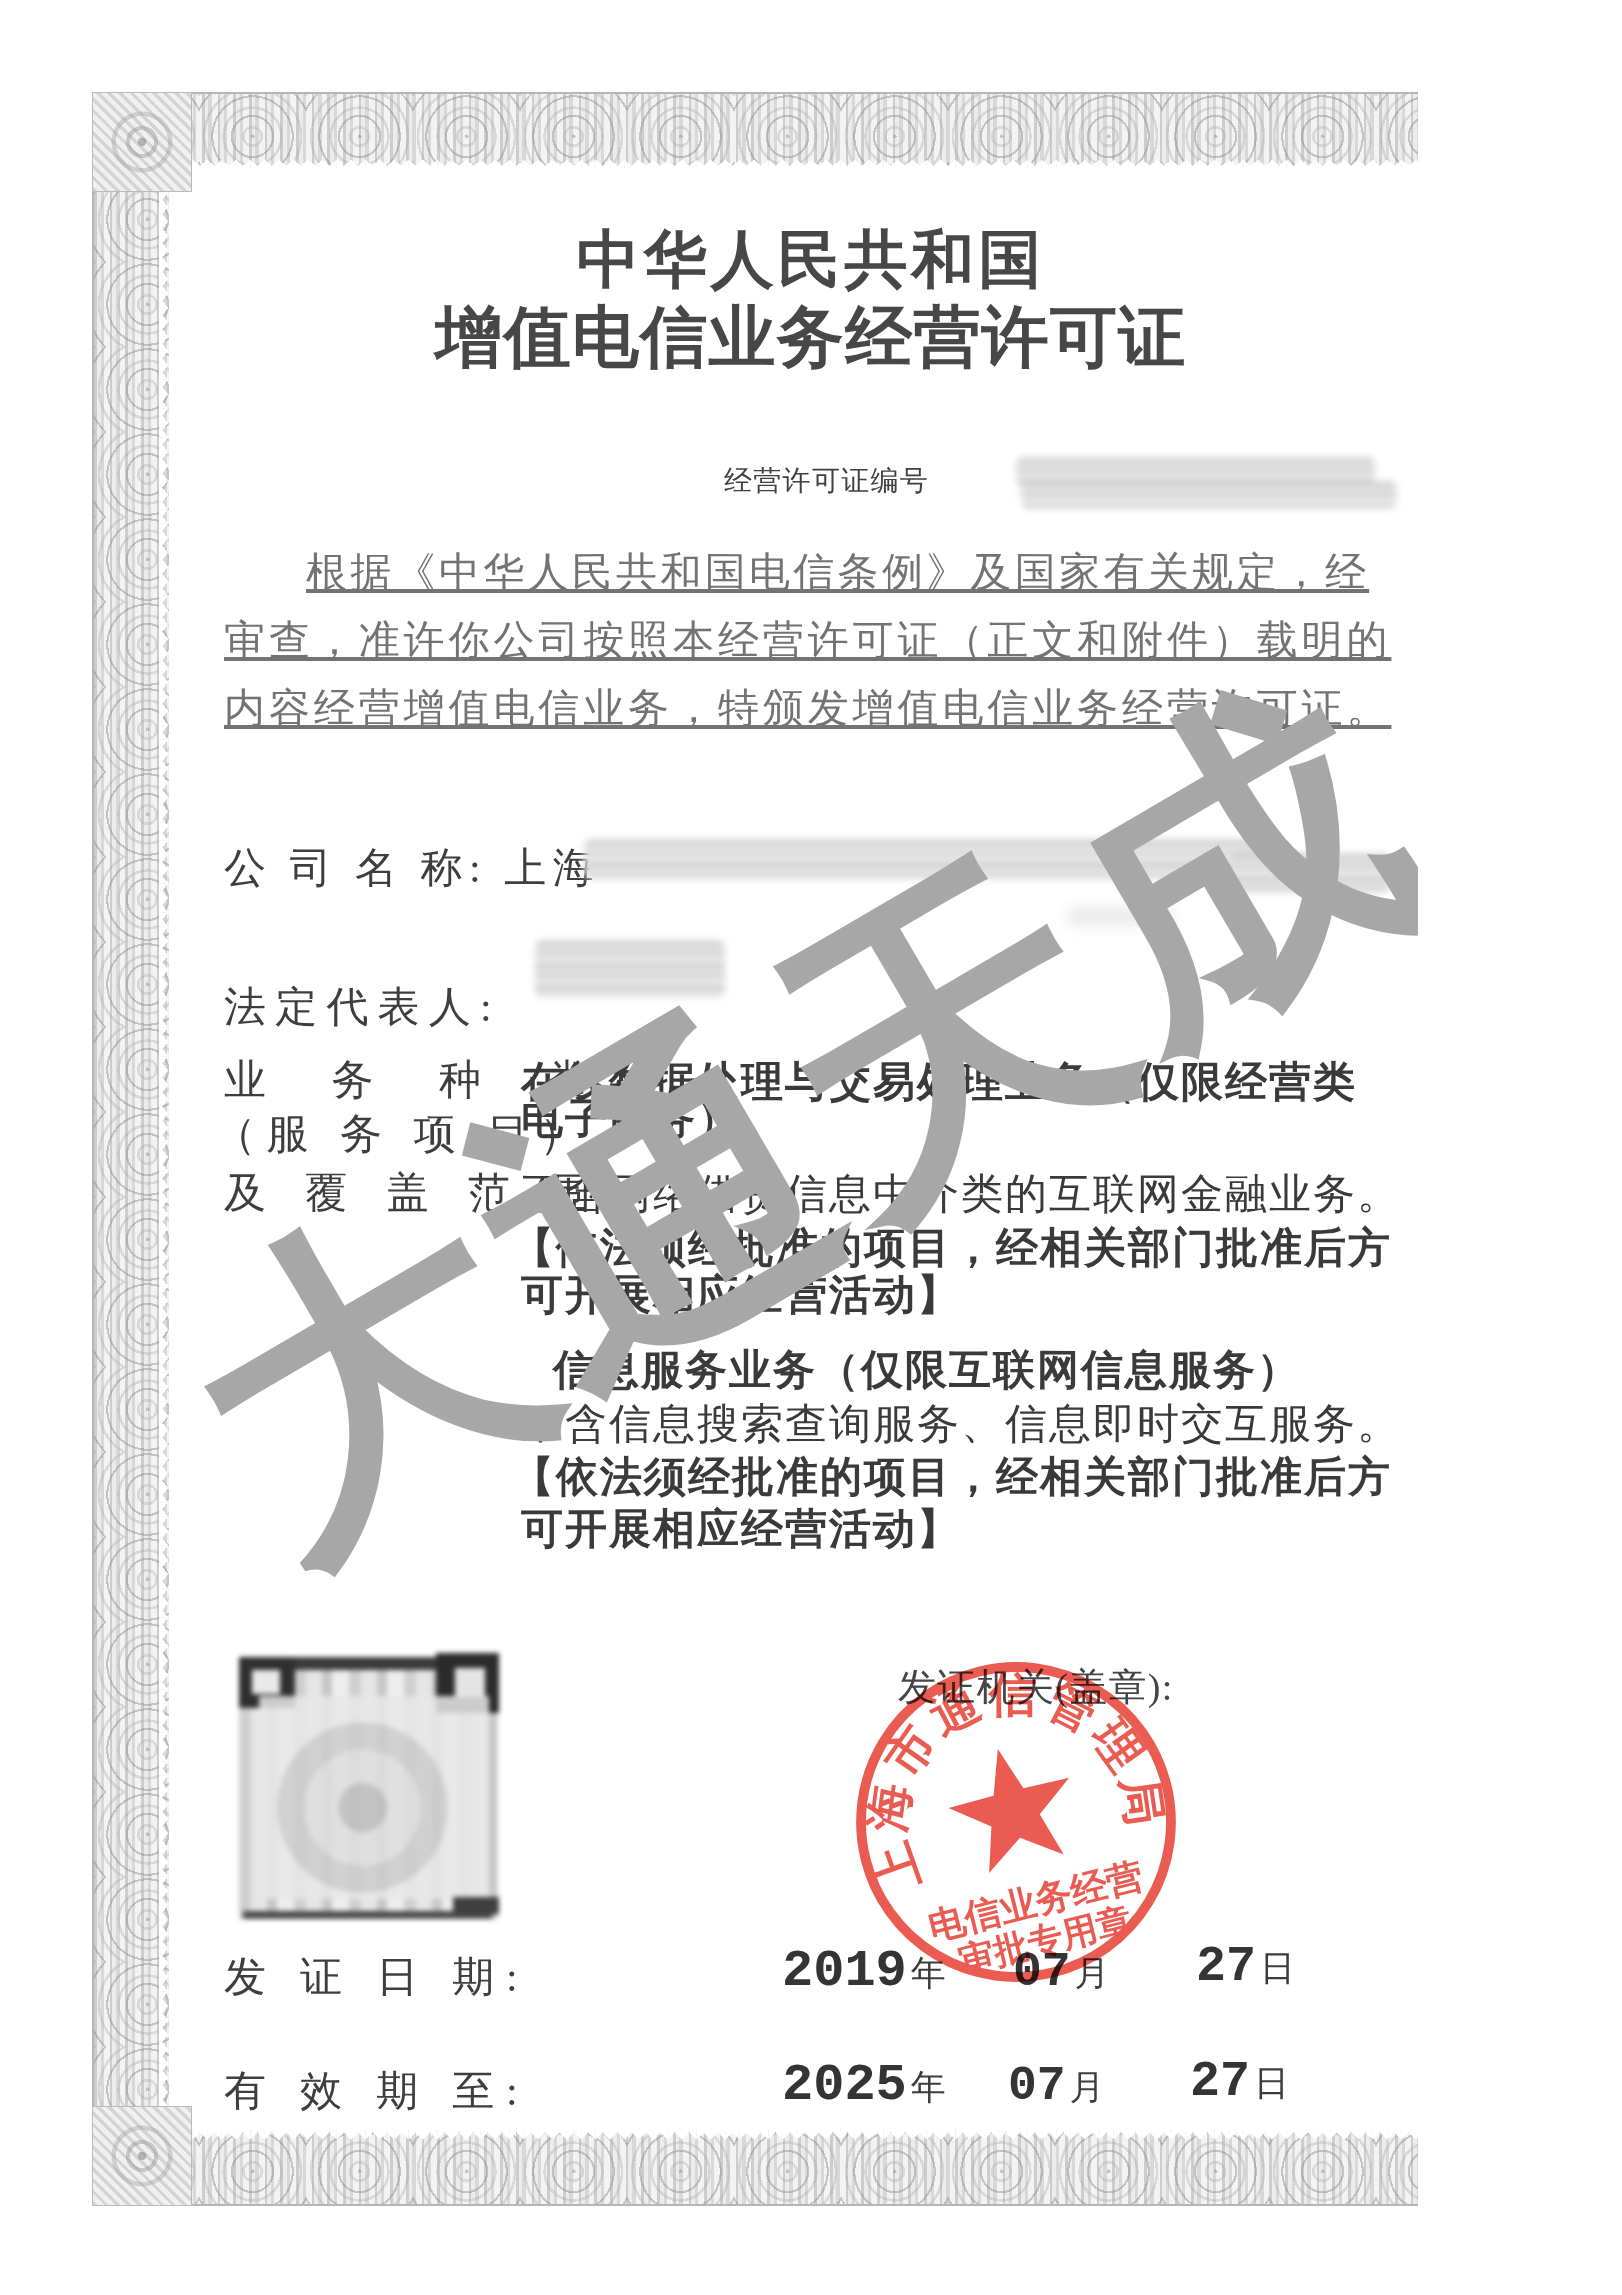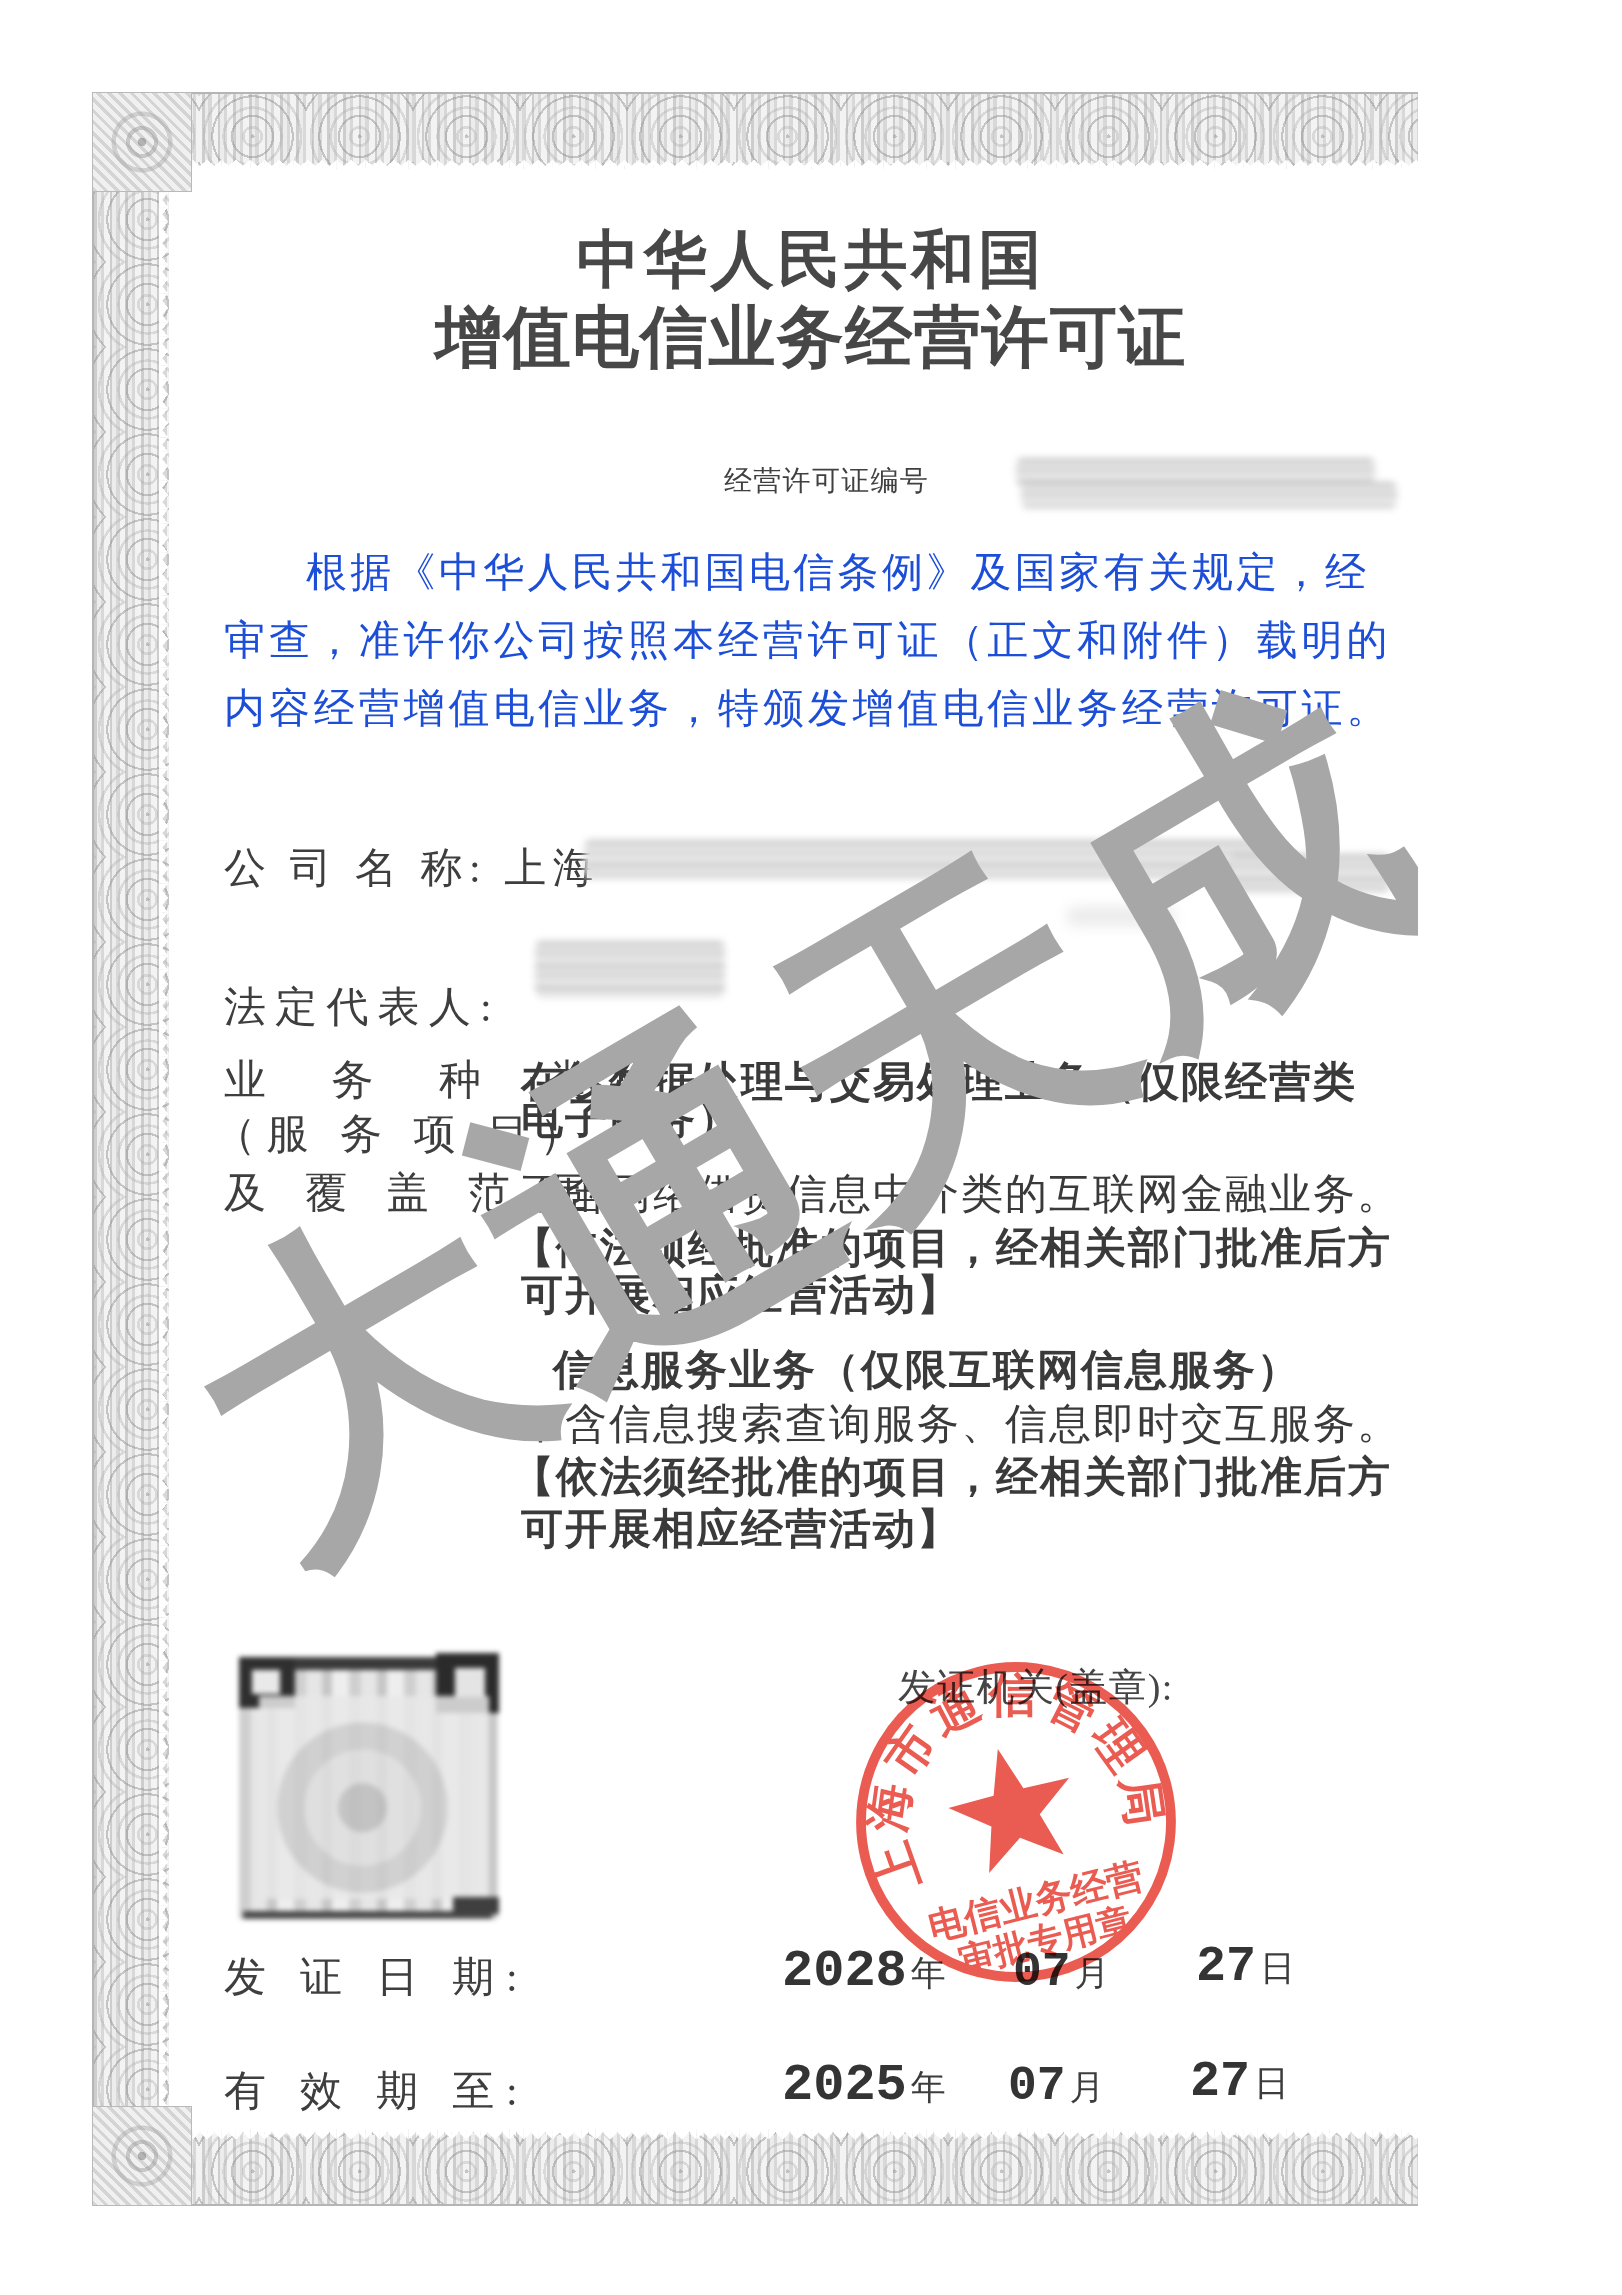--- a/index.html
+++ b/index.html
@@ -40,21 +40,21 @@
   .c-bl{left:92px;top:2106px;} .c-br{left:1432px;top:2106px;}
 
   
   .title{position:absolute;left:0;width:1622px;text-align:center;font-weight:700;color:#474747;z-index:3;}
   .title1{top:217px;font-size:63px;letter-spacing:3.9px;}
   .title2{top:292px;font-size:67px;letter-spacing:1.3px;}
 
   .licno{position:absolute;left:724px;top:462px;font-size:28px;letter-spacing:1.3px;color:#404040;z-index:3;}
 
   .para{position:absolute;left:224px;top:538px;width:1175px;z-index:3;}
-  .para .pl{font-size:41px;line-height:68px;letter-spacing:3.9px;white-space:nowrap;color:#1d4ed8;}
+  .para .pl{font-size:41px;line-height:68px;letter-spacing:3.9px;white-space:nowrap;color:#737373;text-decoration:underline;}
   .para .pl.indent{text-indent:82px;letter-spacing:3.3px;}
 
   .fieldlabel{position:absolute;font-size:42px;color:#3e3e3e;white-space:nowrap;z-index:3;}
   .inlineval{font-size:42px;color:#3e3e3e;}
 
   .biz-line{position:absolute;left:521px;font-size:42px;letter-spacing:2px;white-space:nowrap;color:#3a3a3a;z-index:3;}
   .bold{font-weight:700;}
 
   
   .redact{position:absolute;z-index:4;border-radius:6.5px;
@@ -165,21 +165,21 @@
       <text font-size="73" font-weight="700" fill="#e8493e" letter-spacing="8" font-family="Liberation Serif, DejaVu Serif, serif">
         <textPath href="#sealArc" startOffset="0">上海市通信管理局</textPath>
       </text>
       <text x="260" y="404" text-anchor="middle" font-size="56" font-weight="700" fill="#e8493e" font-family="Liberation Serif, DejaVu Serif, serif">电信业务经营</text>
       <text x="260" y="465" text-anchor="middle" font-size="54" font-weight="700" fill="#e8493e" font-family="Liberation Serif, DejaVu Serif, serif">审批专用章</text>
     </svg>
   </div>
 
   <div class="datelabel" style="top:1949px;">发 证 日 期:</div>
   <div class="dategroup" style="left:782px;top:1942px;">
-    <span class="dg-num">2028</span>
+    <span class="dg-num">2019</span>
     <span class="dg-suf">年</span>
   </div>
   <div class="dategroup" style="left:1013px;top:1945px;">
     <span class="dg-num" style="font-size:48px;">07</span>
     <span class="dg-suf">月</span>
   </div>
   <div class="dategroup" style="left:1196px;top:1938px;">
     <span class="dg-num" style="font-size:50px;">27</span>
     <span class="dg-suf">日</span>
   </div>

